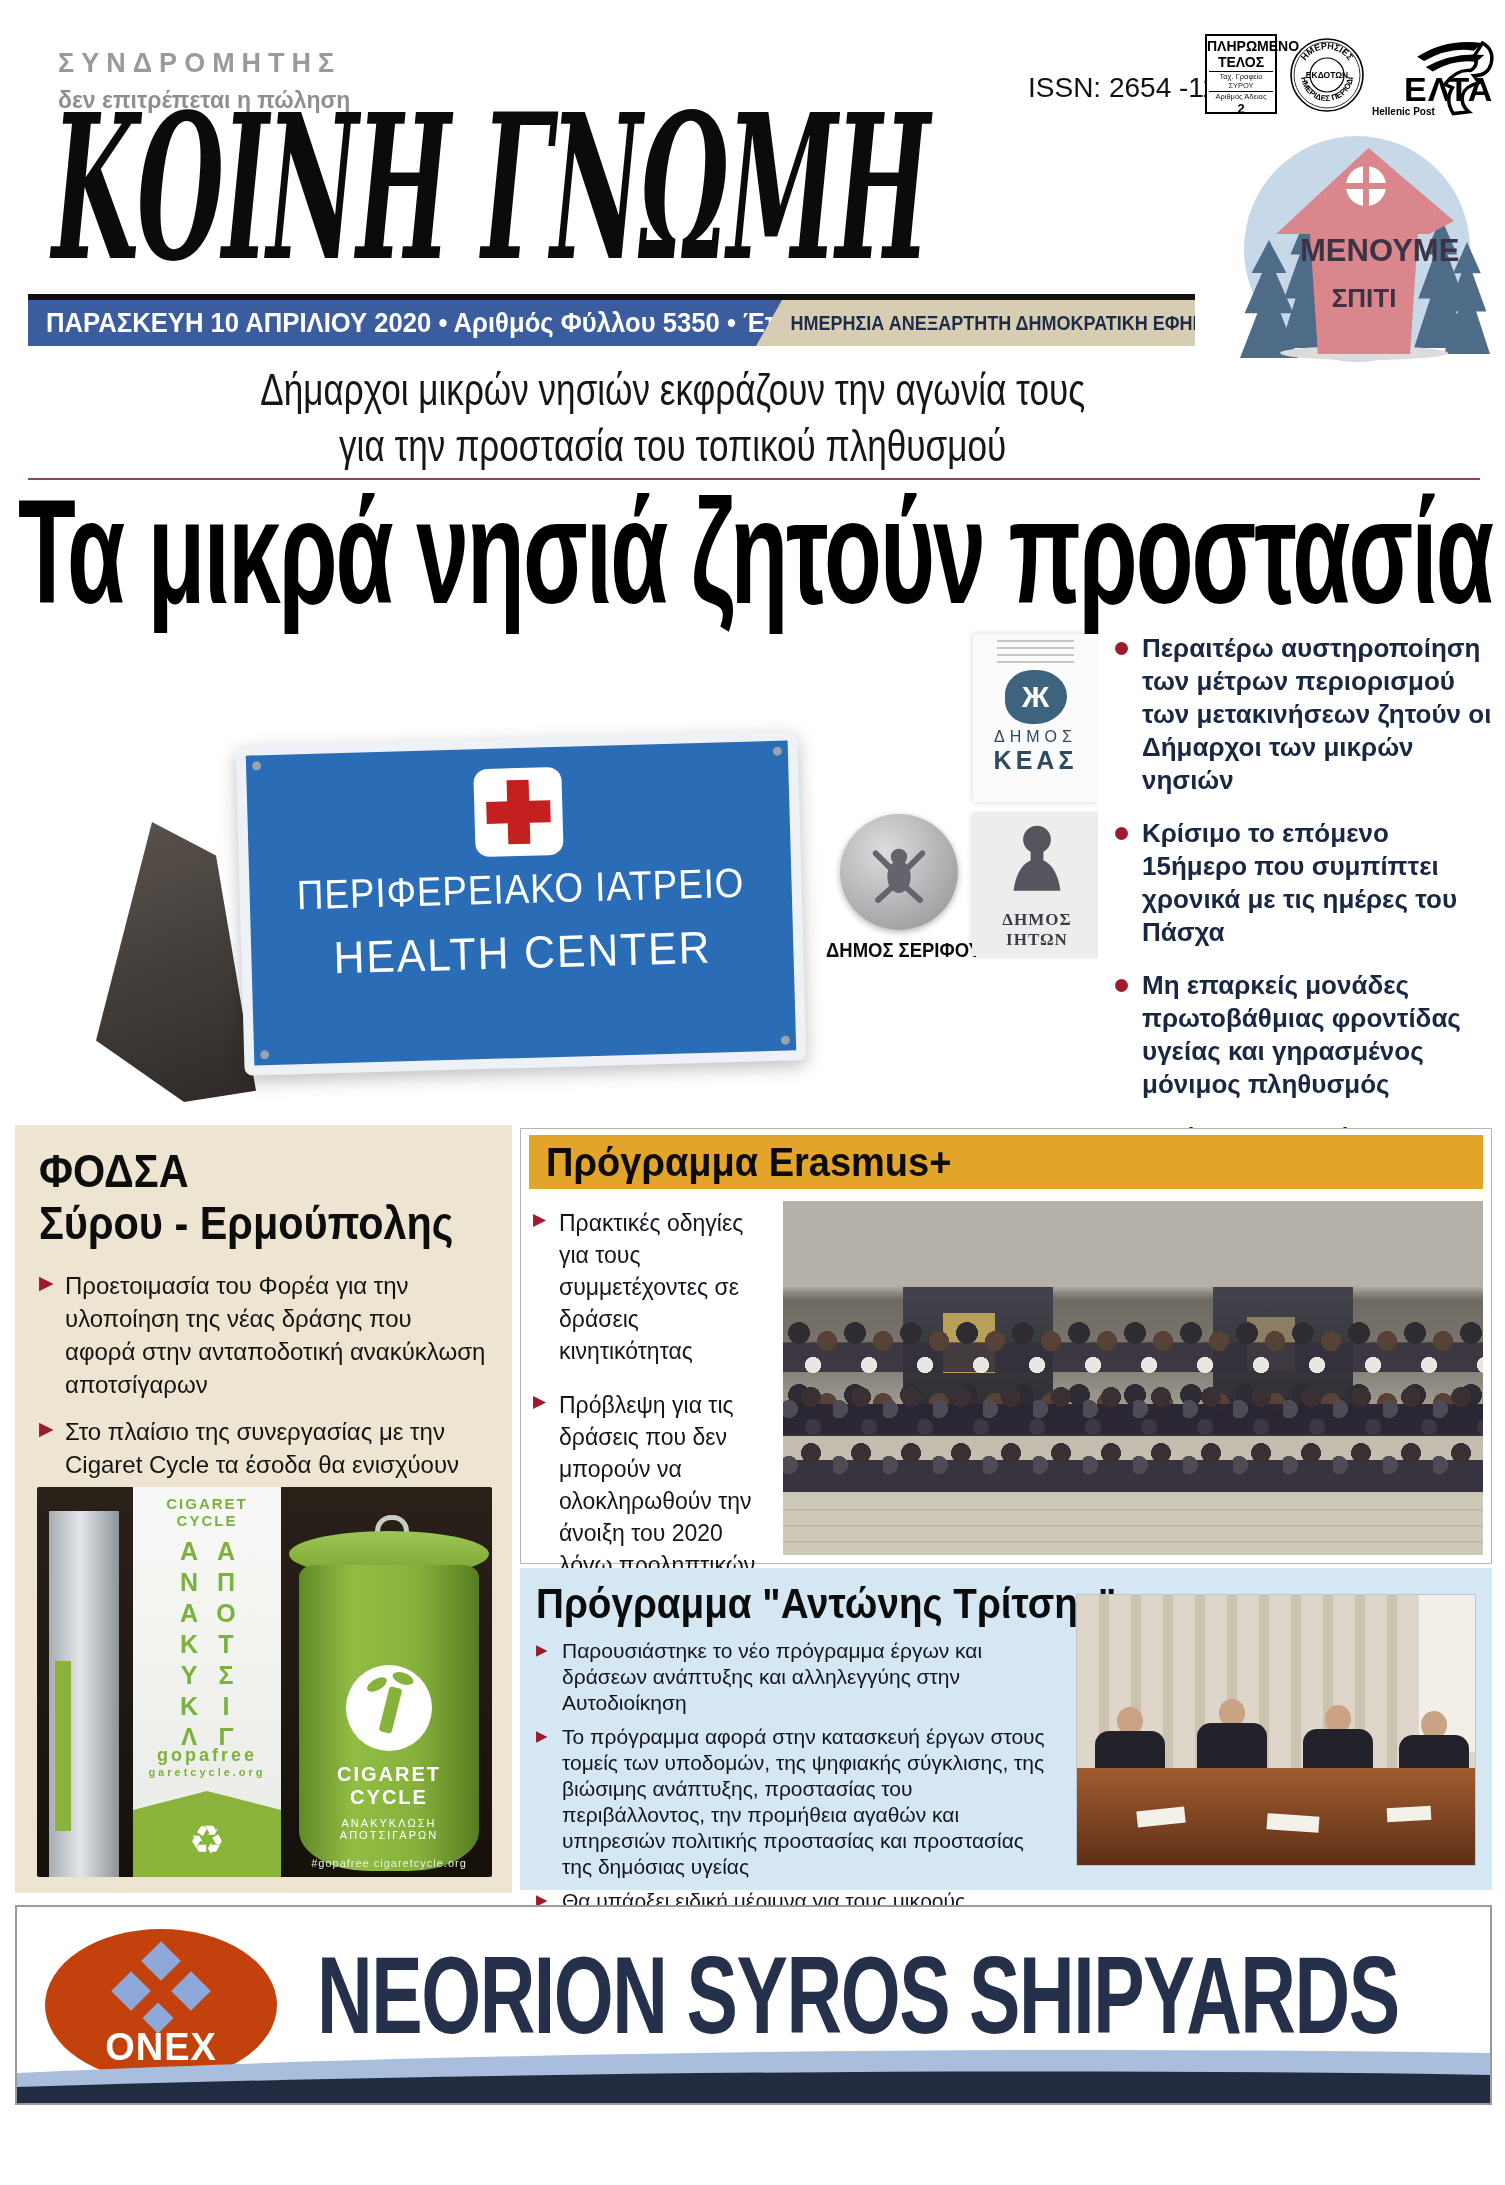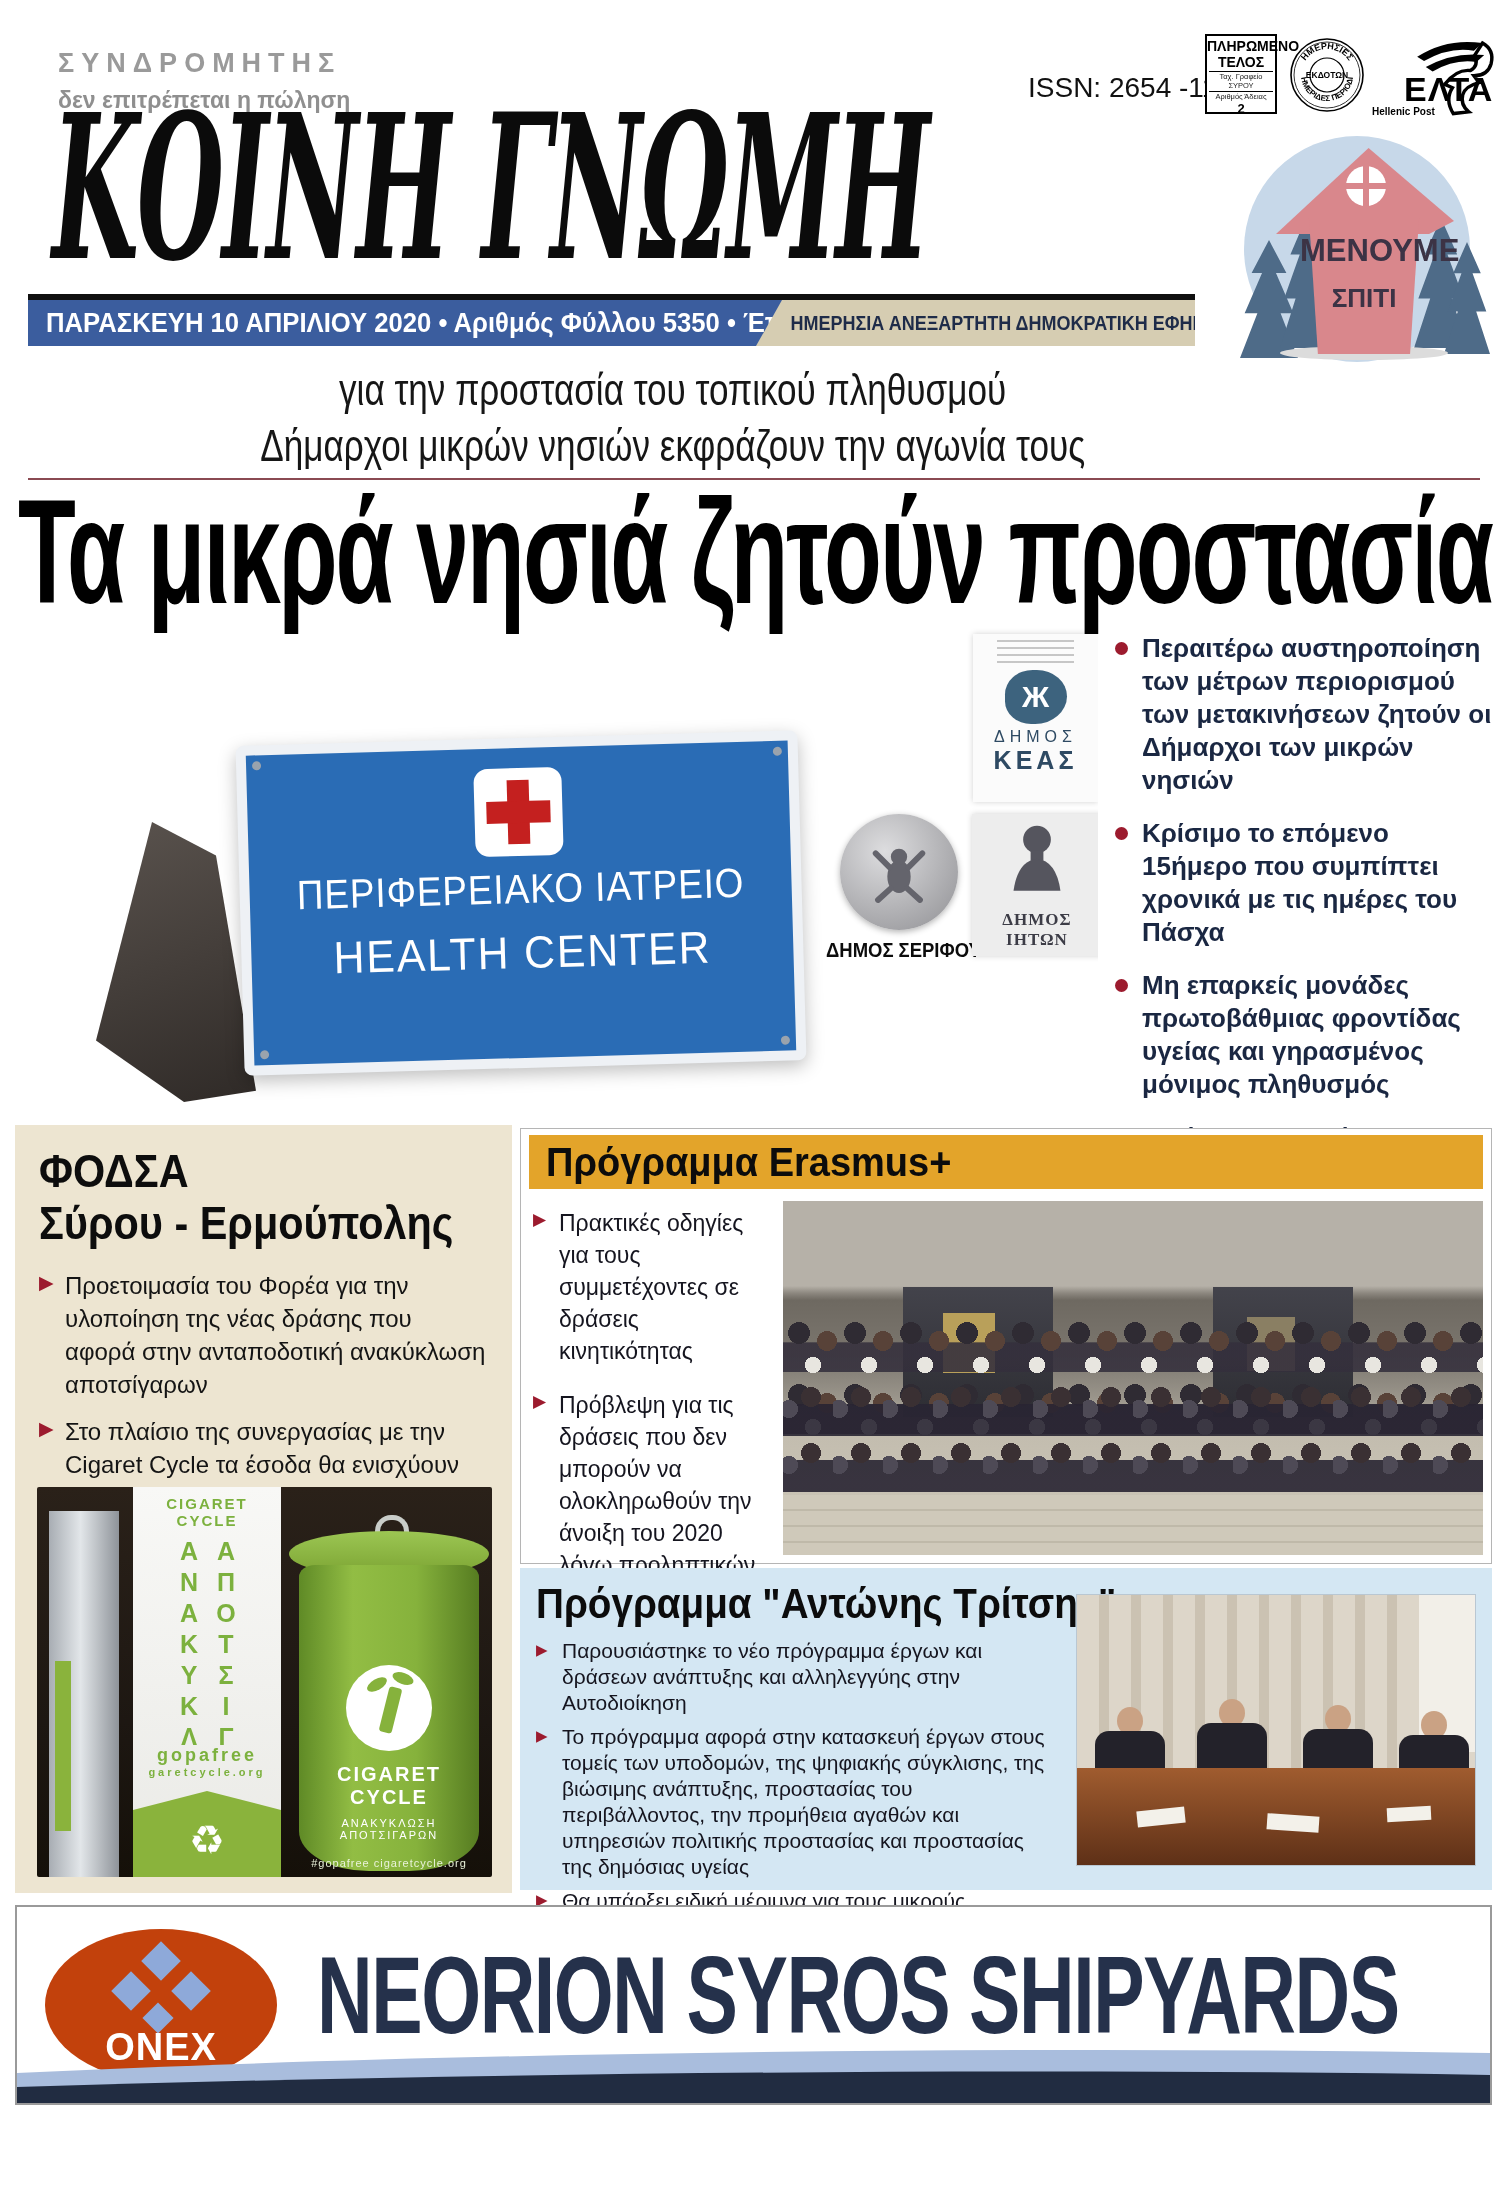--- a/index.html
+++ b/index.html
@@ -226,22 +226,22 @@
 
   <div class="abs rule-black" style="left:28px; top:294px; width:1167px; height:6px;"></div>
   <div class="abs datebar" style="left:28px; top:300px; width:1167px; height:46px;">
     <div class="abs datebar-text" style="left:18px;">ΠΑΡΑΣΚΕΥΗ 10 ΑΠΡΙΛΙΟΥ 2020 • Αριθμός Φύλλου  5350 • Έτος 38° • Τιμή Φύλλου 0,50€</div>
     <div class="abs tagline-bg" style="left:728px; top:0; width:439px; height:46px;">
       <div class="tagline-text" style="padding-left:14px;">ΗΜΕΡΗΣΙΑ ΑΝΕΞΑΡΤΗΤΗ ΔΗΜΟΚΡΑΤΙΚΗ ΕΦΗΜΕΡΙΔΑ ΤΩΝ ΚΥΚΛΑΔΩΝ</div>
     </div>
   </div>
 
   <div class="abs kicker" style="left:28px; top:362px; width:1290px;">
+    <div><span class="cond">Δήμαρχοι μικρών νησιών εκφράζουν την αγωνία τους</span></div>
     <div><span class="cond">για την προστασία του τοπικού πληθυσμού</span></div>
-    <div><span class="cond">Δήμαρχοι μικρών νησιών εκφράζουν την αγωνία τους</span></div>
   </div>
   <div class="abs rule-maroon" style="left:28px; top:478px; width:1452px; height:2px;"></div>
 
   <div class="abs headline" style="left:18px; top:487px;">Τα μικρά νησιά ζητούν προστασία</div>
 
   <div class="abs main-photo" style="left:28px; top:622px; width:1070px; height:494px;">
     <div class="abs crevice" style="left:68px; top:200px; width:160px; height:280px;"></div>
 
     <div class="abs health-sign" style="left:212px; top:116px; width:562px; height:330px;">
       <div class="screw" style="left:6px; top:6px;"></div>

